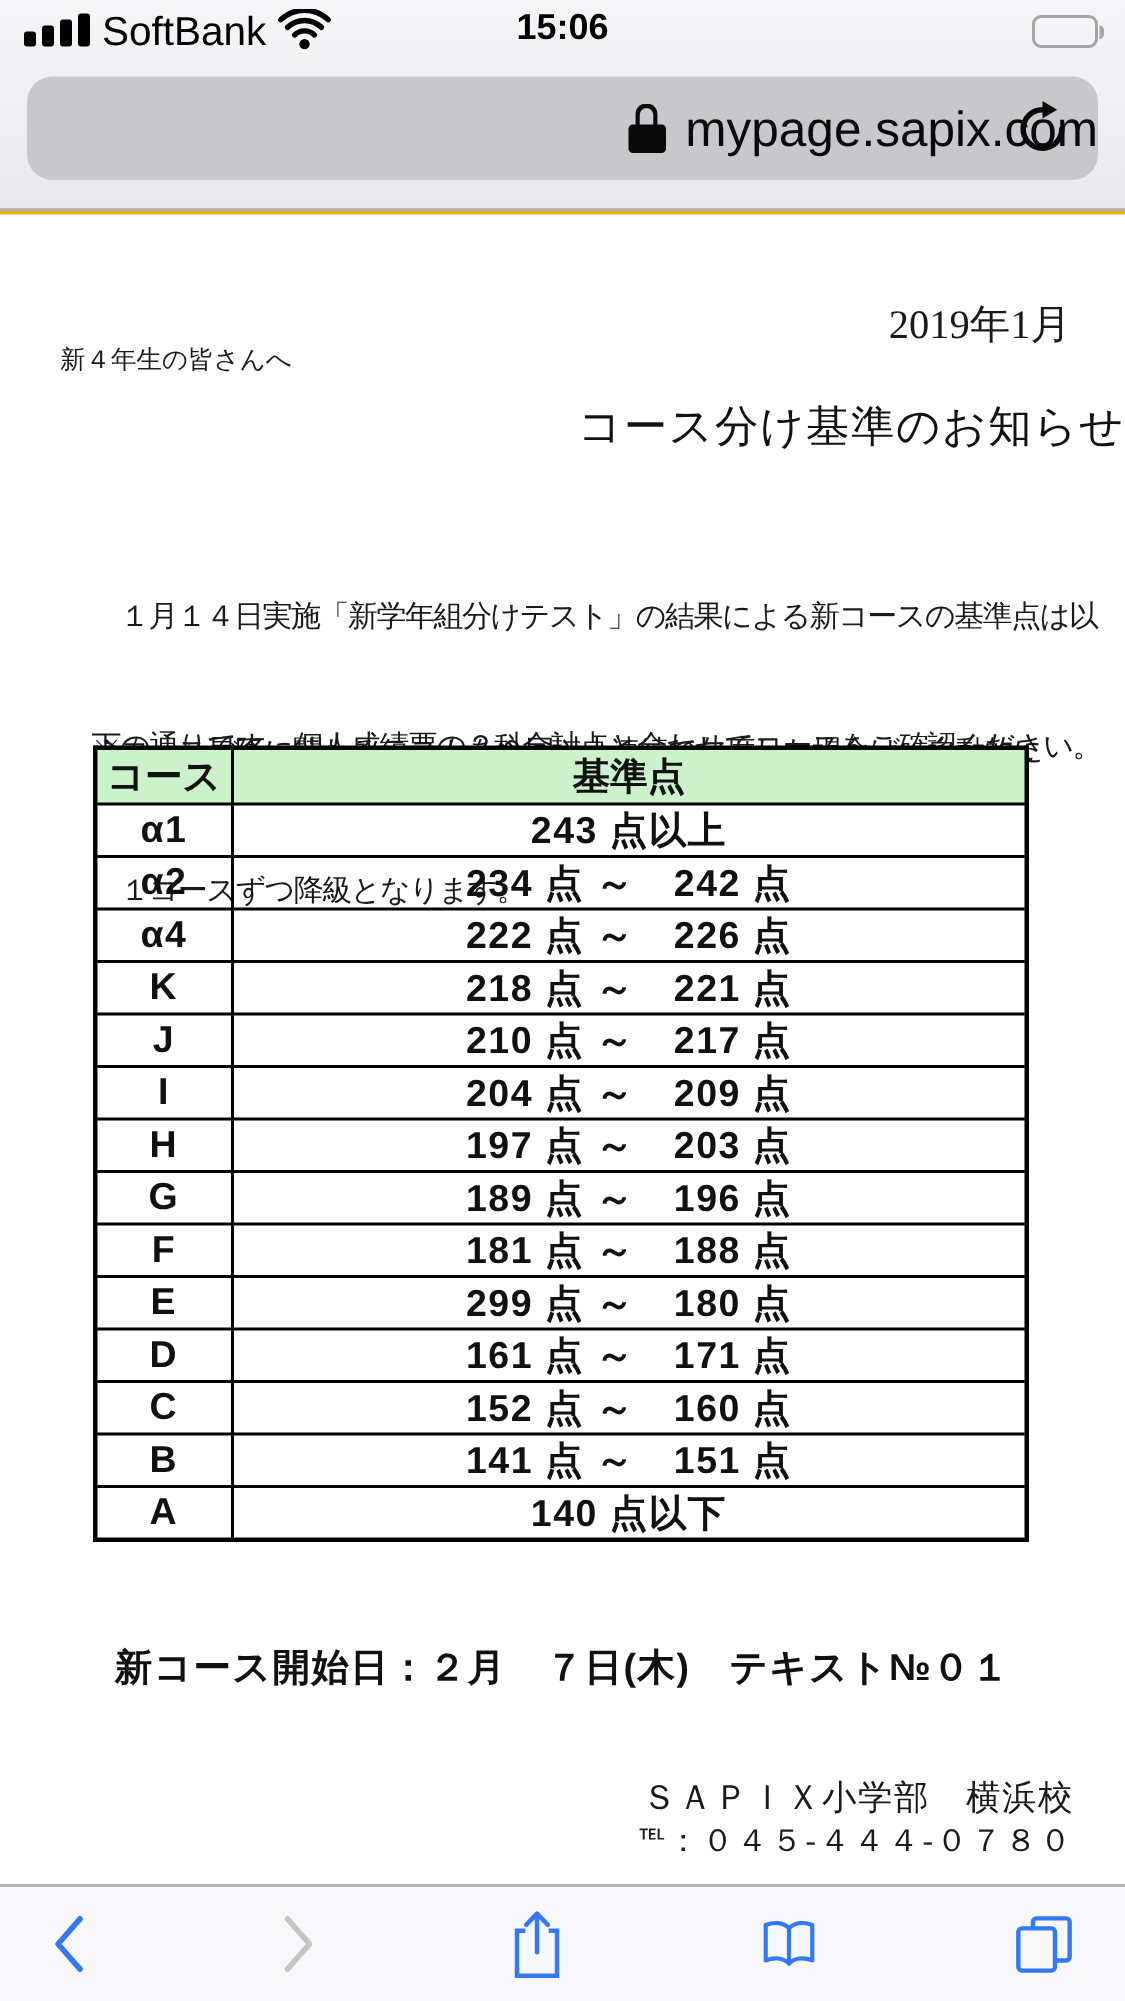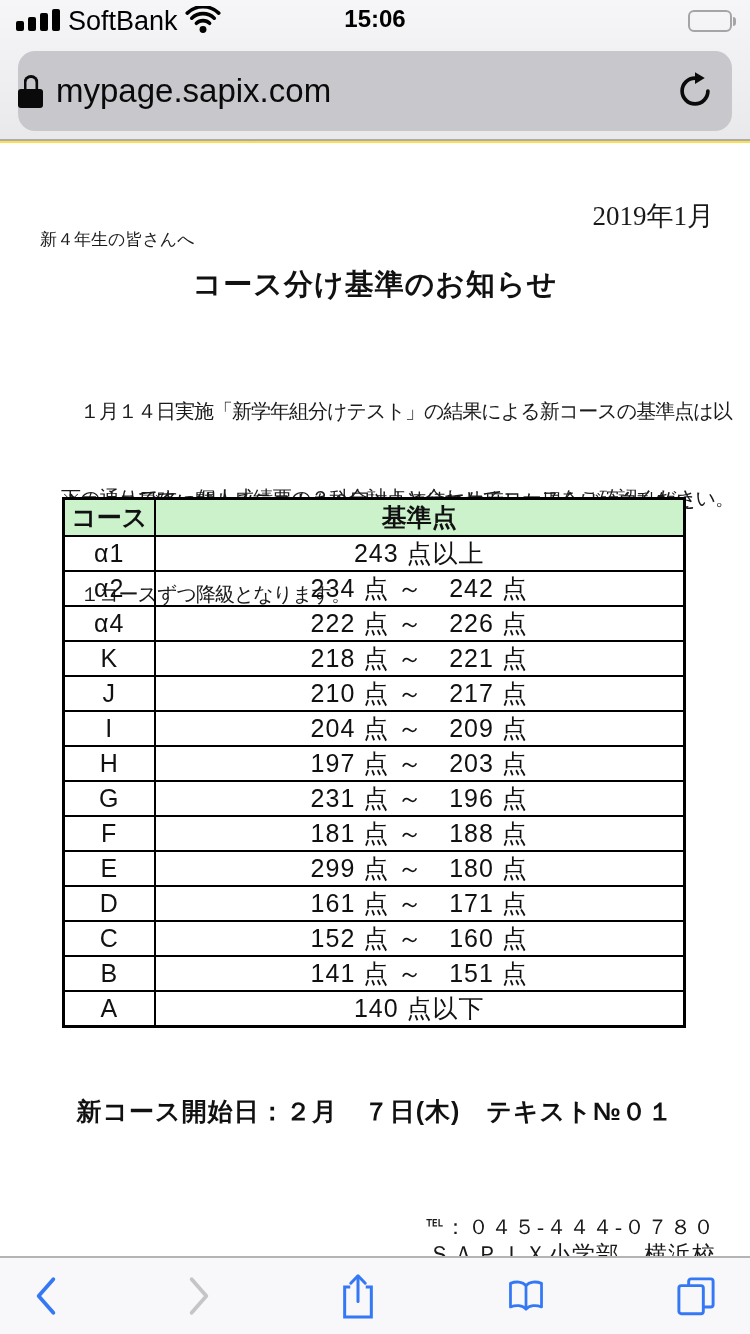--- a/index.html
+++ b/index.html
@@ -4,72 +4,72 @@
 <style>
   :root{
     --accent-blue:#3478F6;
     --inactive-gray:#C5C5C8;
     --battery-red:#EB4D3D;
     --table-header-green:#CCF2CC;
     --urlbar-pill:#C7C7CC;
   }
   *{margin:0;padding:0;box-sizing:border-box;}
   body{background:#333;font-family:"Liberation Sans","DejaVu Sans",sans-serif;}
-  .phone{position:relative;width:750px;height:1334px;background:#fde047;overflow:hidden;margin:0 auto;}
+  .phone{position:relative;width:750px;height:1334px;background:#eab308;overflow:hidden;margin:0 auto;}
 
   
   .chrome{position:absolute;top:0;left:0;width:750px;height:141px;
           background:linear-gradient(#F6F5F7,#E9E8EB);border-bottom:2px solid #ACACAE;}
   .status-row{position:absolute;top:0;left:0;width:750px;height:42px;}
   .sig-bars{position:absolute;left:16px;bottom:11px;display:flex;align-items:flex-end;gap:4px;}
   .sig-bars i{display:block;width:8px;background:#000;border-radius:2px;}
   .sig-bars i:nth-child(1){height:10px;}
   .sig-bars i:nth-child(2){height:14px;}
   .sig-bars i:nth-child(3){height:18px;}
   .sig-bars i:nth-child(4){height:22px;}
   .carrier{position:absolute;left:68px;top:6px;font-size:27px;color:#000;}
   .wifi{position:absolute;left:185px;top:6px;}
   .time{position:absolute;left:50%;transform:translateX(-50%);top:5px;font-size:24px;font-weight:600;color:#000;}
   .battery{position:absolute;right:14px;top:10px;display:flex;align-items:center;}
   .batt-body{width:44px;height:22px;border:2.5px solid #A5A5A8;border-radius:6px;padding:2px;}
   .batt-fill{width:10px;height:100%;background:var(--battery-red);border-radius:2px;}
   .batt-nub{width:3px;height:9px;background:#A5A5A8;border-radius:0 3px 3px 0;margin-left:1.5px;}
 
-  .url-pill{position:absolute;left:18px;top:51px;width:714px;height:80px;border-radius:17px;
-            background:var(--urlbar-pill);display:flex;align-items:center;justify-content:flex-start;gap:13px;cursor:pointer;}
+  .url-pill{position:absolute;left:18px;top:51px;width:714px;height:69px;border-radius:17px;
+            background:var(--urlbar-pill);display:flex;align-items:center;justify-content:flex-end;gap:13px;cursor:pointer;}
   .lock{position:relative;width:25px;height:33px;}
   .lock-shackle{position:absolute;top:0;left:50%;transform:translateX(-50%);width:15px;height:17px;
                 border:3.5px solid #0a0a0a;border-bottom:none;border-radius:8px 8px 0 0;}
   .lock-body{position:absolute;bottom:0;left:0;width:25px;height:19px;background:#0a0a0a;border-radius:3px;}
   .url-text{font-size:33px;color:#0a0a0a;}
   .reload{position:absolute;right:18px;top:50%;transform:translateY(-50%);width:38px;height:38px;}
 
   
   .page{position:absolute;top:143px;left:0;width:750px;height:1113px;background:#fff;}
   .serif{font-family:"Liberation Serif","DejaVu Serif",serif;}
   .doc-date{position:absolute;top:55px;right:36px;font-size:27px;color:#1a1a1a;}
   .doc-addressee{position:absolute;top:85px;left:40px;font-size:17px;color:#1a1a1a;}
-  .doc-title{position:absolute;top:122px;left:0;width:100%;text-align:center;
-             font-size:29px;font-weight:bold;color:#111;letter-spacing:1px;}
+  .doc-title{position:absolute;top:122px;left:0;width:100%;text-align:right;
+             font-size:29px;font-weight:normal;color:#111;letter-spacing:1px;}
   .intro{position:absolute;top:196px;left:61px;font-size:20px;line-height:29px;
          color:#1a1a1a;white-space:pre;letter-spacing:-1px;}
   .note{position:absolute;top:281px;left:61px;font-size:20px;line-height:31px;
         color:#1a1a1a;white-space:pre;letter-spacing:-1px;}
 
   .course-table{position:absolute;top:354px;left:62px;width:624px;border-collapse:collapse;
                 table-layout:fixed;border:3px solid #000;}
   .course-table th,.course-table td{border:2px solid #000;text-align:center;vertical-align:middle;
                 color:#111;white-space:pre;}
   .course-table th{height:37px;font-size:25px;font-weight:bold;background:var(--table-header-green);}
-  .course-table td{height:31.5px;font-size:25px;font-weight:normal;letter-spacing:1px;}
+  .course-table td{height:31.5px;font-size:25px;font-weight:bold;letter-spacing:1px;}
   .col-course{width:91px;}
 
   .start-line{position:absolute;top:952px;left:0;width:100%;text-align:center;
               font-size:25px;font-weight:bold;color:#111;white-space:pre;letter-spacing:1px;}
-  .school{position:absolute;top:1096px;right:34px;font-size:23px;color:#1a1a1a;letter-spacing:1px;}
+  .school{position:absolute;top:1040px;right:34px;font-size:23px;color:#1a1a1a;letter-spacing:1px;}
   .tel{position:absolute;top:1069px;right:34px;font-size:21px;color:#1a1a1a;letter-spacing:2px;}
 
   
   .toolbar{position:absolute;left:0;bottom:0;width:750px;height:78px;background:#F8F7F9;
            border-top:2px solid #B4B4B6;display:flex;align-items:center;justify-content:space-between;
            padding:0 32px;}
   .tb-btn{background:none;border:none;padding:0;cursor:pointer;display:flex;align-items:center;justify-content:center;}
 </style>
 </head>
 <body>
@@ -157,21 +157,21 @@
           <tr>
             <td>I</td>
             <td>204 点 ～　209 点</td>
           </tr>
           <tr>
             <td>H</td>
             <td>197 点 ～　203 点</td>
           </tr>
           <tr>
             <td>G</td>
-            <td>231 点 ～　196 点</td>
+            <td>189 点 ～　196 点</td>
           </tr>
           <tr>
             <td>F</td>
             <td>181 点 ～　188 点</td>
           </tr>
           <tr>
             <td>E</td>
             <td>299 点 ～　180 点</td>
           </tr>
           <tr>

